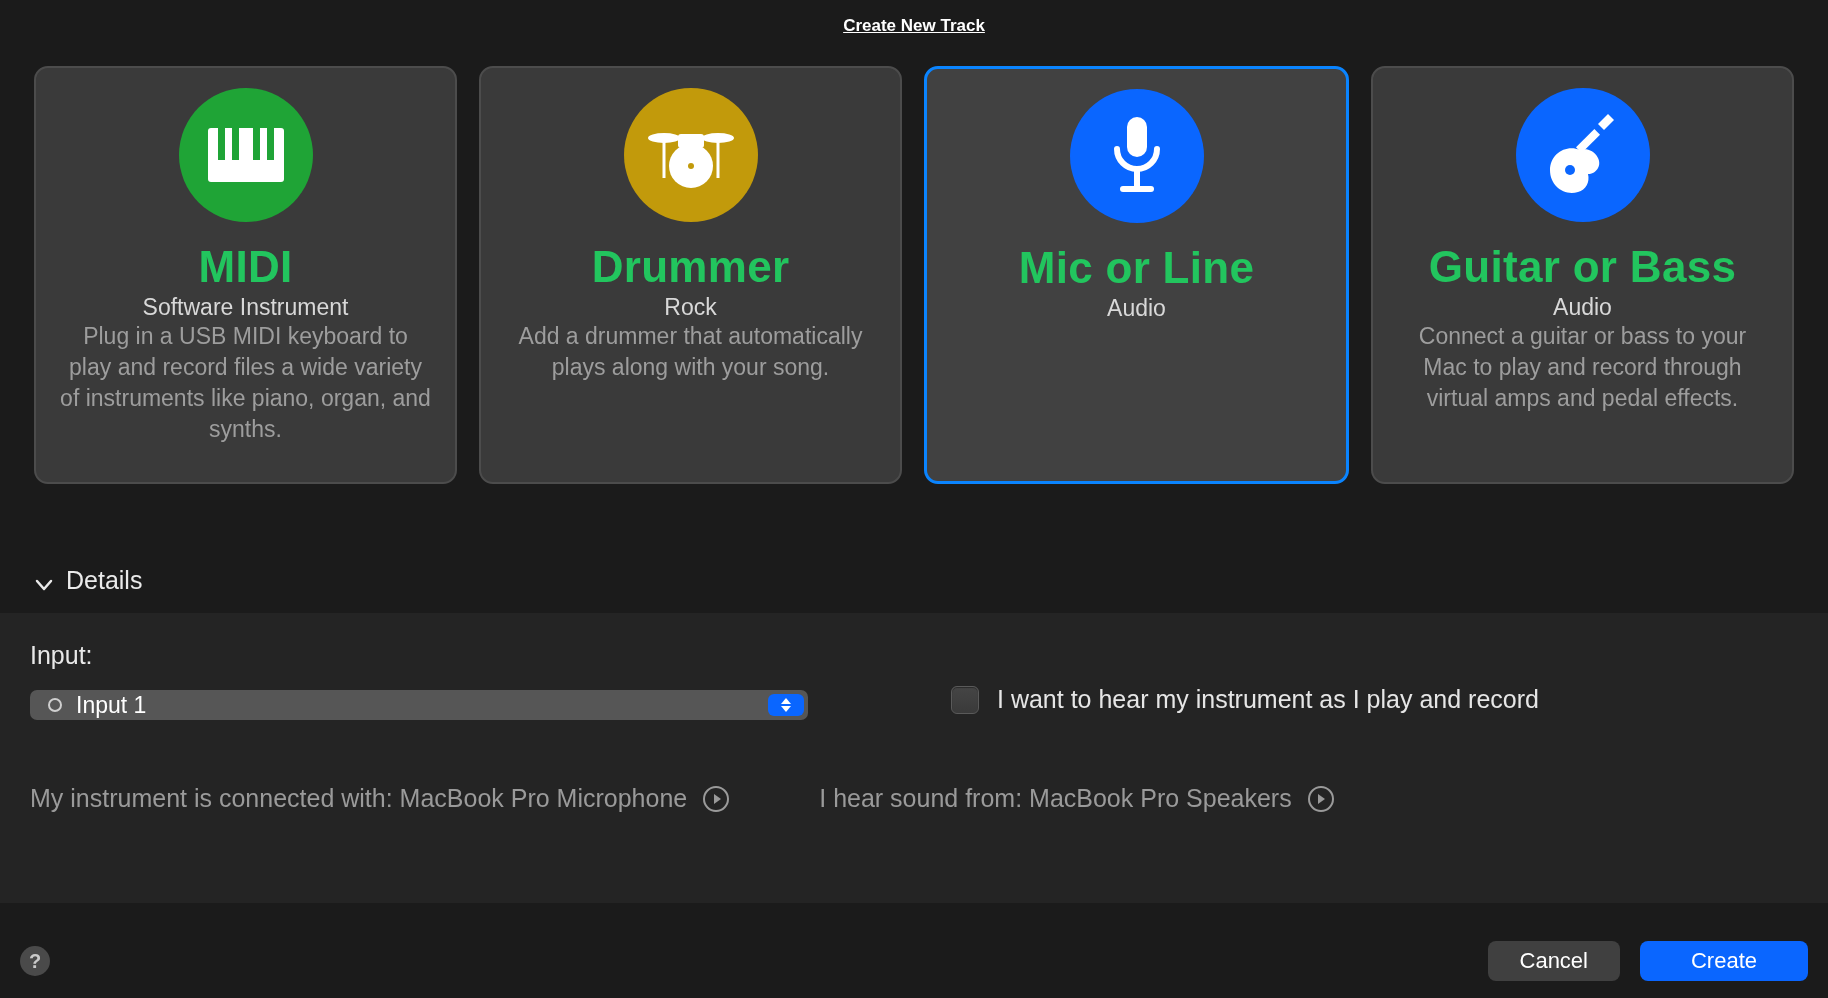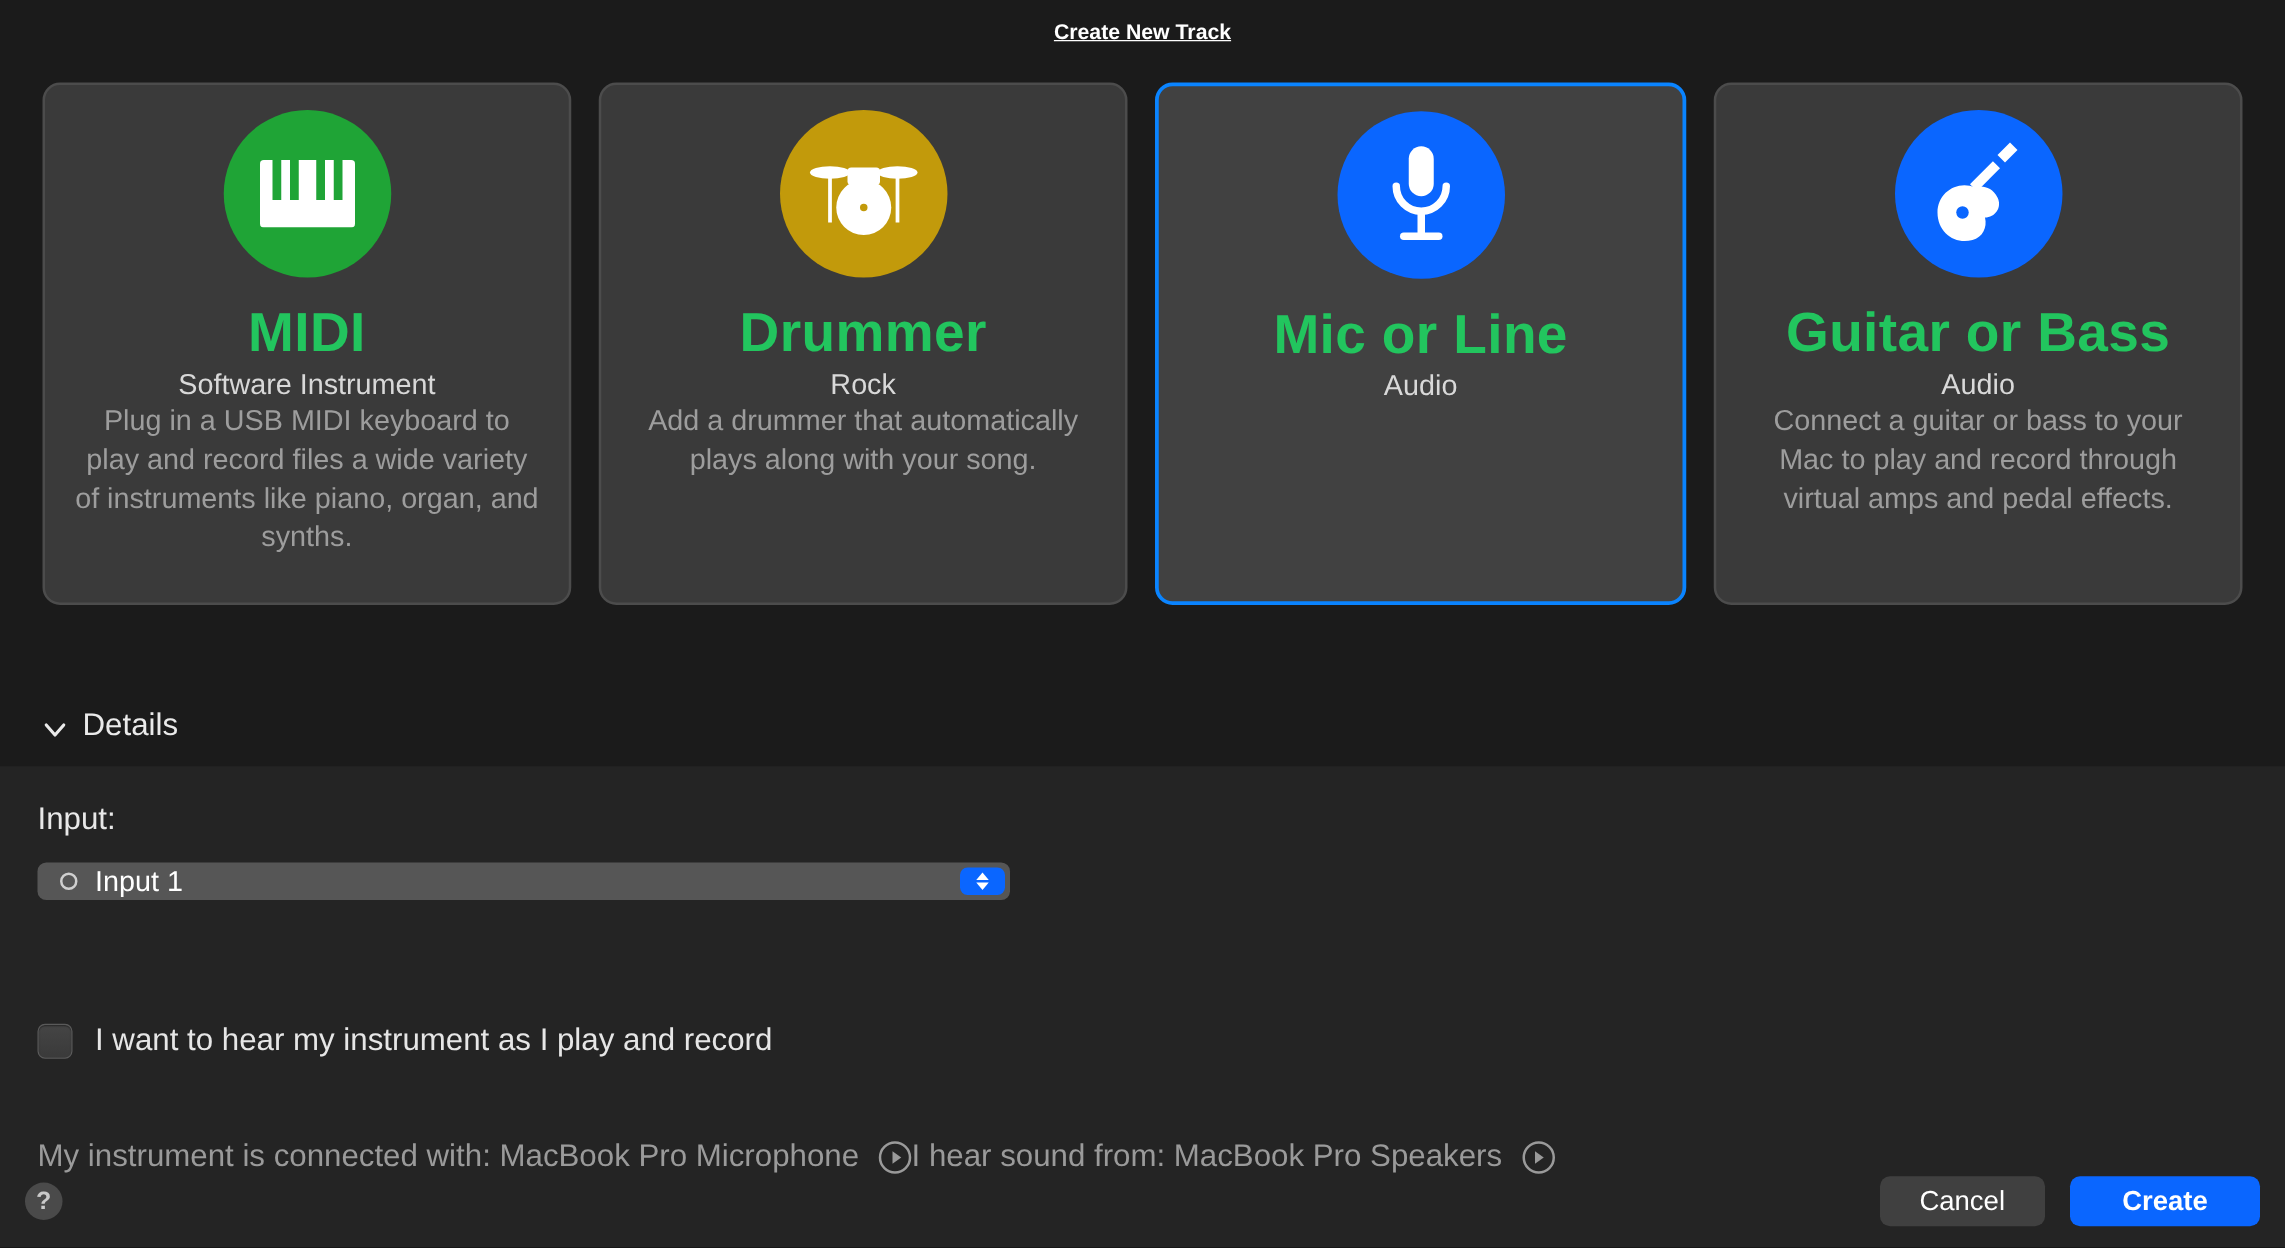--- a/index.html
+++ b/index.html
@@ -91,22 +91,21 @@
   .chevron {
     width: 18px; height: 18px;
     display: inline-block;
   }
   .details-panel {
     background: #242424;
     padding: 28px 30px 90px 30px;
   }
   .details-grid {
     display: flex;
-    gap: 54px;
-    flex-direction: column;
+    gap: 74px;
   }
   .col {
     flex: 1;
     min-width: 0;
   }
   .label {
     font-size: 25px;
     color: #e8e8e8;
     margin-bottom: 20px;
   }
@@ -163,20 +162,21 @@
   .checkbox {
     width: 26px; height: 26px;
     border-radius: 6px;
     background: linear-gradient(#454545,#3a3a3a);
     border: 1px solid #5a5a5a;
     box-shadow: inset 0 1px 1px rgba(0,0,0,.4);
   }
   .link-row {
     margin-top: 64px;
     display: flex;
+    gap: 90px;
     font-size: 25px;
     color: #9a9a9a;
   }
   .link-row .item {
     display: flex;
     align-items: center;
     gap: 16px;
     cursor: pointer;
   }
   .circ-arrow {
@@ -226,22 +226,21 @@
     display:flex;align-items:center;justify-content:center;
   }
   .btn.secondary {
     background: #404040;
     color: #fff;
     margin-right: 20px;
   }
   .btn.primary {
     background: #0a66ff;
     color: #fff;
-    width: 152px;
-    font-weight: bold;
+    width: 168px;
   }
 </style>
 </head>
 <body>
 
 <div class="window">
 
   <div class="title">Create New Track</div>
 
   <div class="cards">

